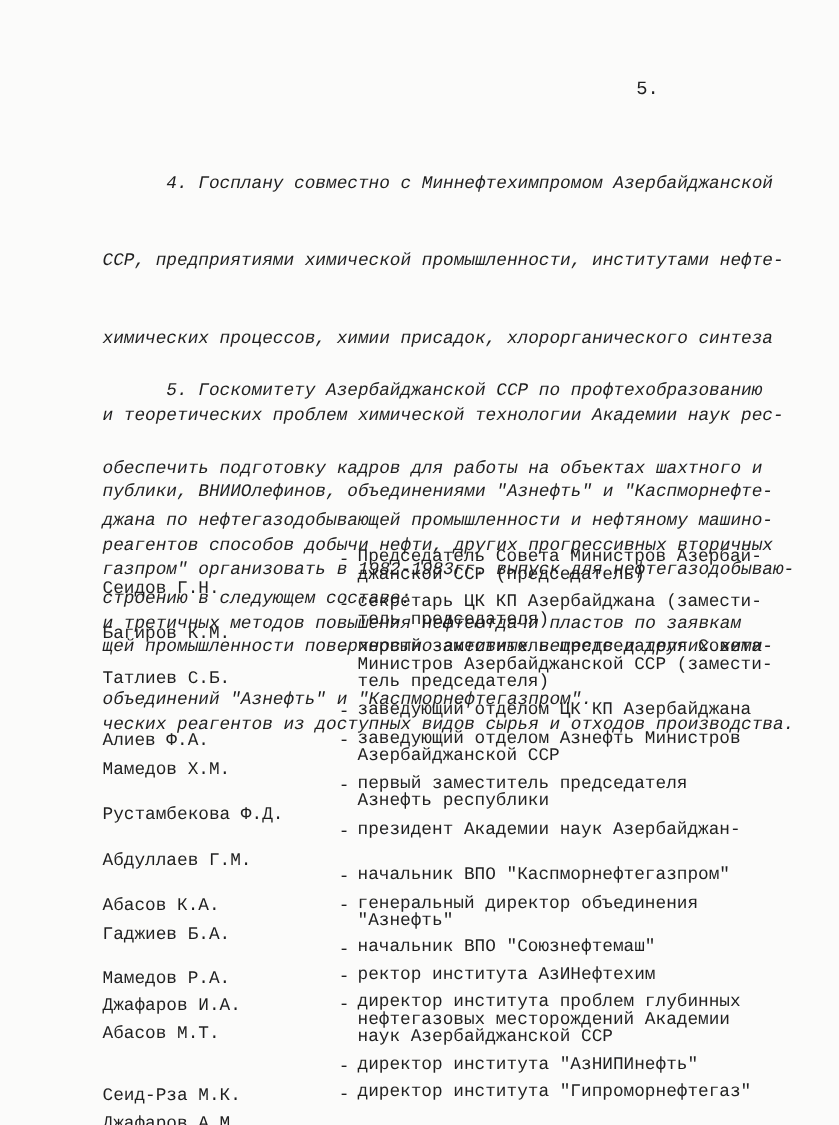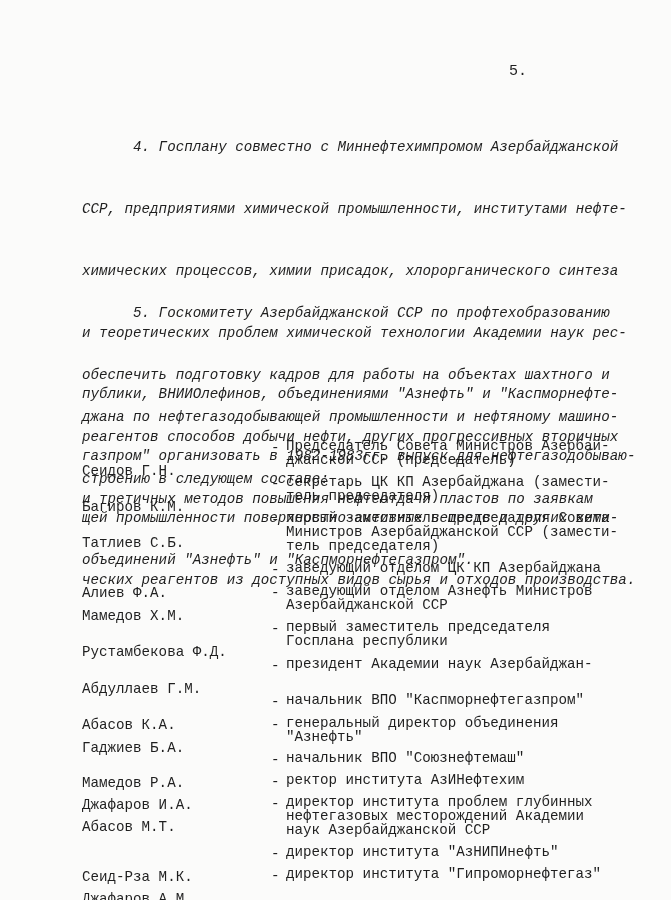--- a/index.html
+++ b/index.html
@@ -77,21 +77,21 @@
         <span class="member-role"><span class="line">заведующий отделом ЦК КП Азербайджана</span></span>
       </div>
       <div class="member" style="top: 145px;">
         <span class="member-name">Мамедов Х.М.</span>
         <span class="member-dash">-</span>
         <span class="member-role"><span class="line">заведующий отделом Азнефть Министров</span><span class="line">Азербайджанской ССР</span></span>
       </div>
       <div class="member" style="top: 181px;">
         <span class="member-name">Рустамбекова Ф.Д.</span>
         <span class="member-dash">-</span>
-        <span class="member-role"><span class="line">первый заместитель председателя</span><span class="line">Госплана республики</span></span>
+        <span class="member-role"><span class="line">первый заместитель председателя</span><span class="line">Азнефть республики</span></span>
       </div>
       <div class="member" style="top: 218px;">
         <span class="member-name">Абдуллаев Г.М.</span>
         <span class="member-dash">-</span>
         <span class="member-role"><span class="line">президент Академии наук Азербайджан-</span></span>
       </div>
       <div class="member" style="top: 254px;">
         <span class="member-name">Абасов К.А.</span>
         <span class="member-dash">-</span>
         <span class="member-role"><span class="line">начальник ВПО "Каспморнефтегазпром"</span></span>

